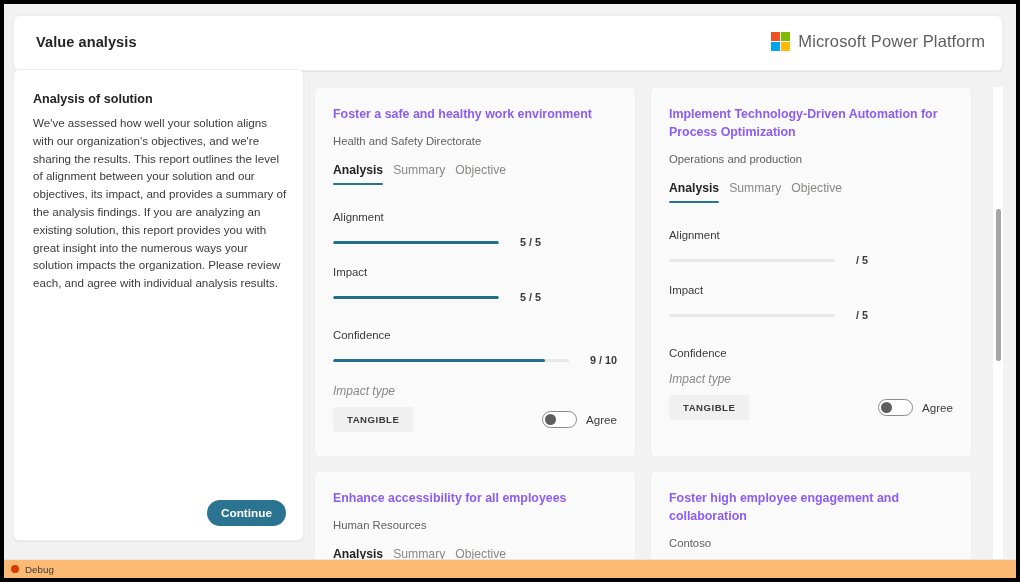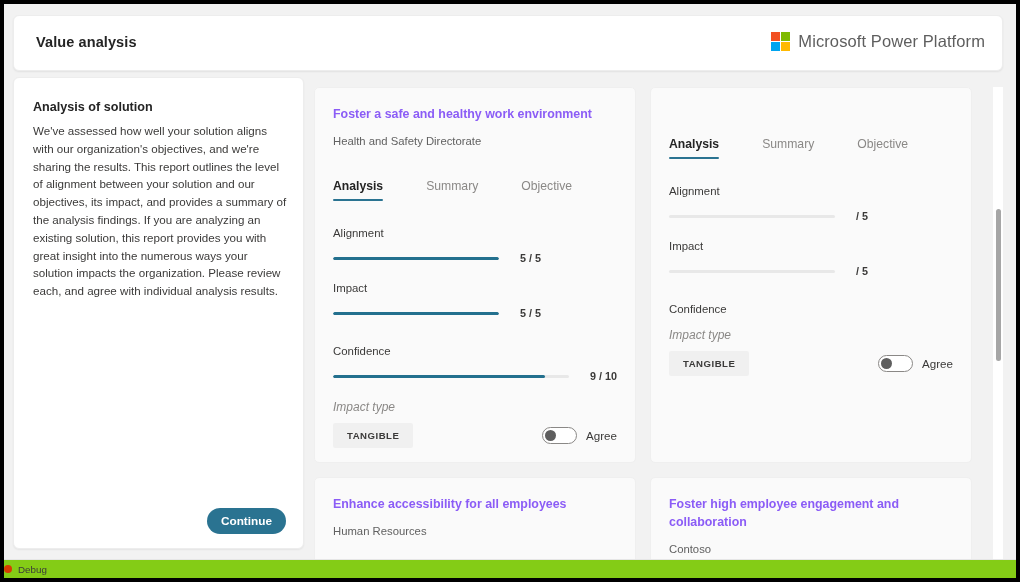--- a/index.html
+++ b/index.html
@@ -65,21 +65,21 @@
     font-size: 16.5px;
     color: #5E5E5E;
     font-weight: normal;
     letter-spacing: 0.1px;
   }
 
   
   #left-panel {
     position: absolute;
     left: 9px;
-    top: 73px;
+    top: 65px;
     width: 291px;
     height: 472px;
     background: #FFFFFF;
     border: 1px solid #EDEDED;
     border-radius: 6px;
     box-shadow: 0 1px 2px rgba(0,0,0,0.06);
   }
   #left-heading {
     position: absolute;
     left: 19px;
@@ -150,23 +150,23 @@
     color: #8b5cf6;
     line-height: 18px;
   }
   .card-subtitle {
     margin-top: 12px;
     font-size: 11.3px;
     color: #616161;
   }
 
   .tabs {
-    margin-top: 32px;
-    display: flex;
-    gap: 43px;
+    margin-top: 16px;
+    display: flex;
+    gap: 10px;
     position: relative;
   }
   .tab {
     font-size: 12.2px;
     color: #8A8886;
     padding-bottom: 8px;
     cursor: pointer;
     position: relative;
   }
   .tab.active {
@@ -288,25 +288,26 @@
     cursor: pointer;
   }
 
   
   #debug-bar {
     position: absolute;
     left: 0;
     bottom: 0;
     width: 1012px;
     height: 19px;
-    background: #84cc16;
+    background: #fdba74;
     border-top: 1px solid #E6E6E6;
     display: flex;
     align-items: center;
     gap: 6px;
+    padding-left: 7px;
   }
   #debug-dot {
     width: 8px;
     height: 8px;
     border-radius: 50%;
     background: #D83B01;
   }
   #debug-label {
     font-size: 9.8px;
     color: #3B3A39;
@@ -376,20 +377,22 @@
           <div class="agree-group">
             <div class="toggle">
                 <div class="knob"></div>
               </div>
             <div class="agree-text">Agree</div>
           </div>
         </div>
       </div>
 
       <div class="obj-card tall">
+        <div class="card-title">Implement Technology-Driven Automation for Process Optimization</div>
+        <div class="card-subtitle">Operations and production</div>
         <div class="tabs">
           <div class="tab active">Analysis</div>
           <div class="tab">Summary</div>
           <div class="tab">Objective</div>
         </div>
         <div class="metrics">
           <div class="metric-label">Alignment</div>
           <div class="metric-row">
             <div class="bar-track" style="width:166px">
               <div class="bar-fill" style="width:0%"></div>

